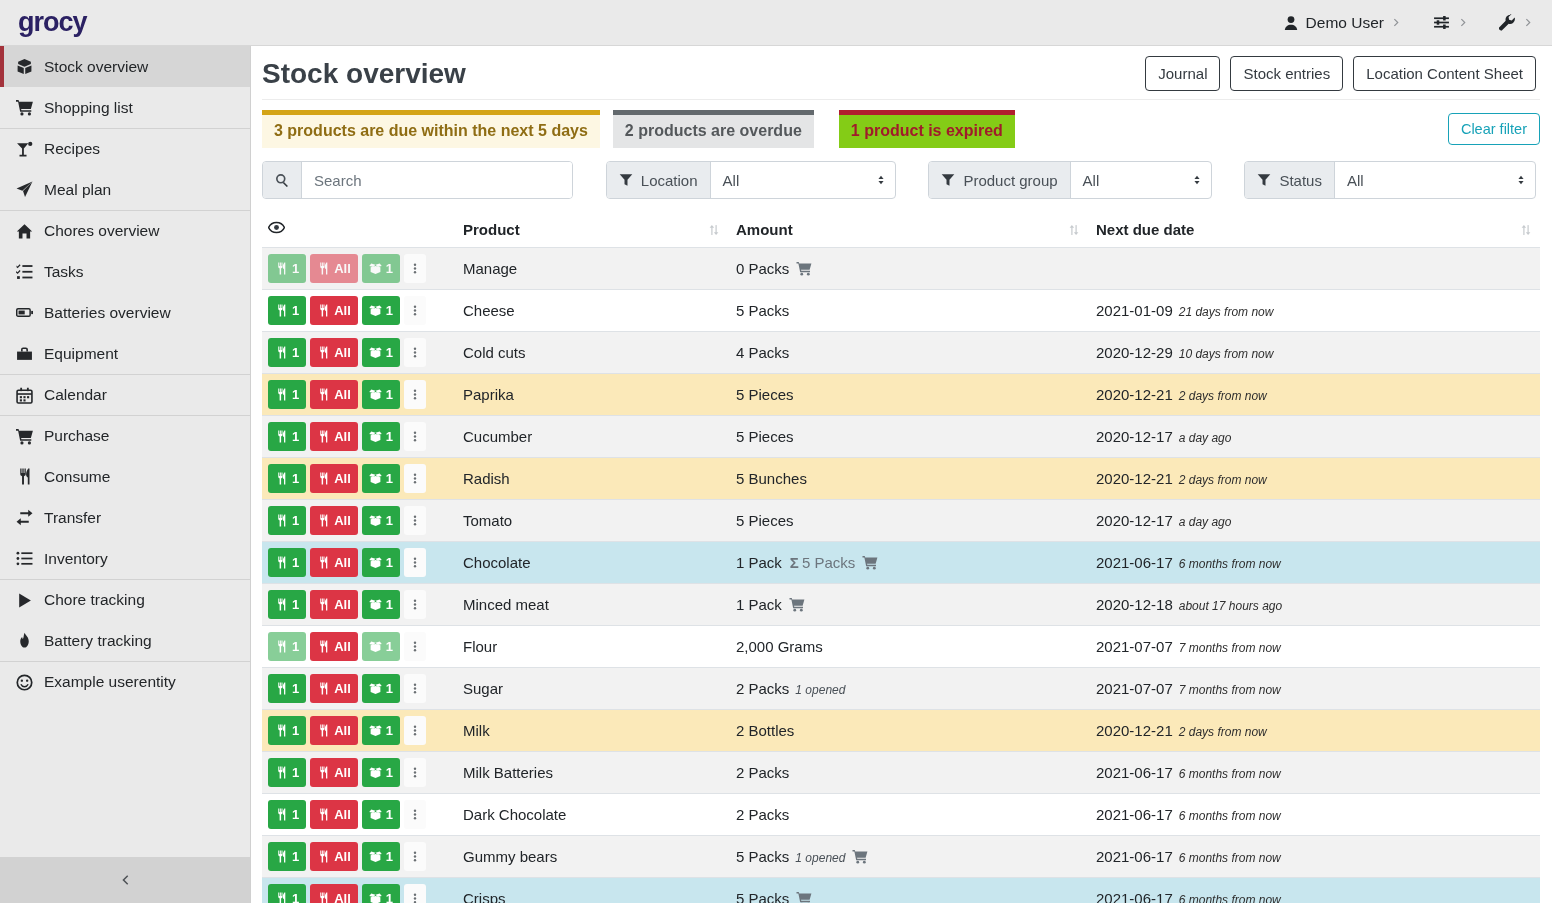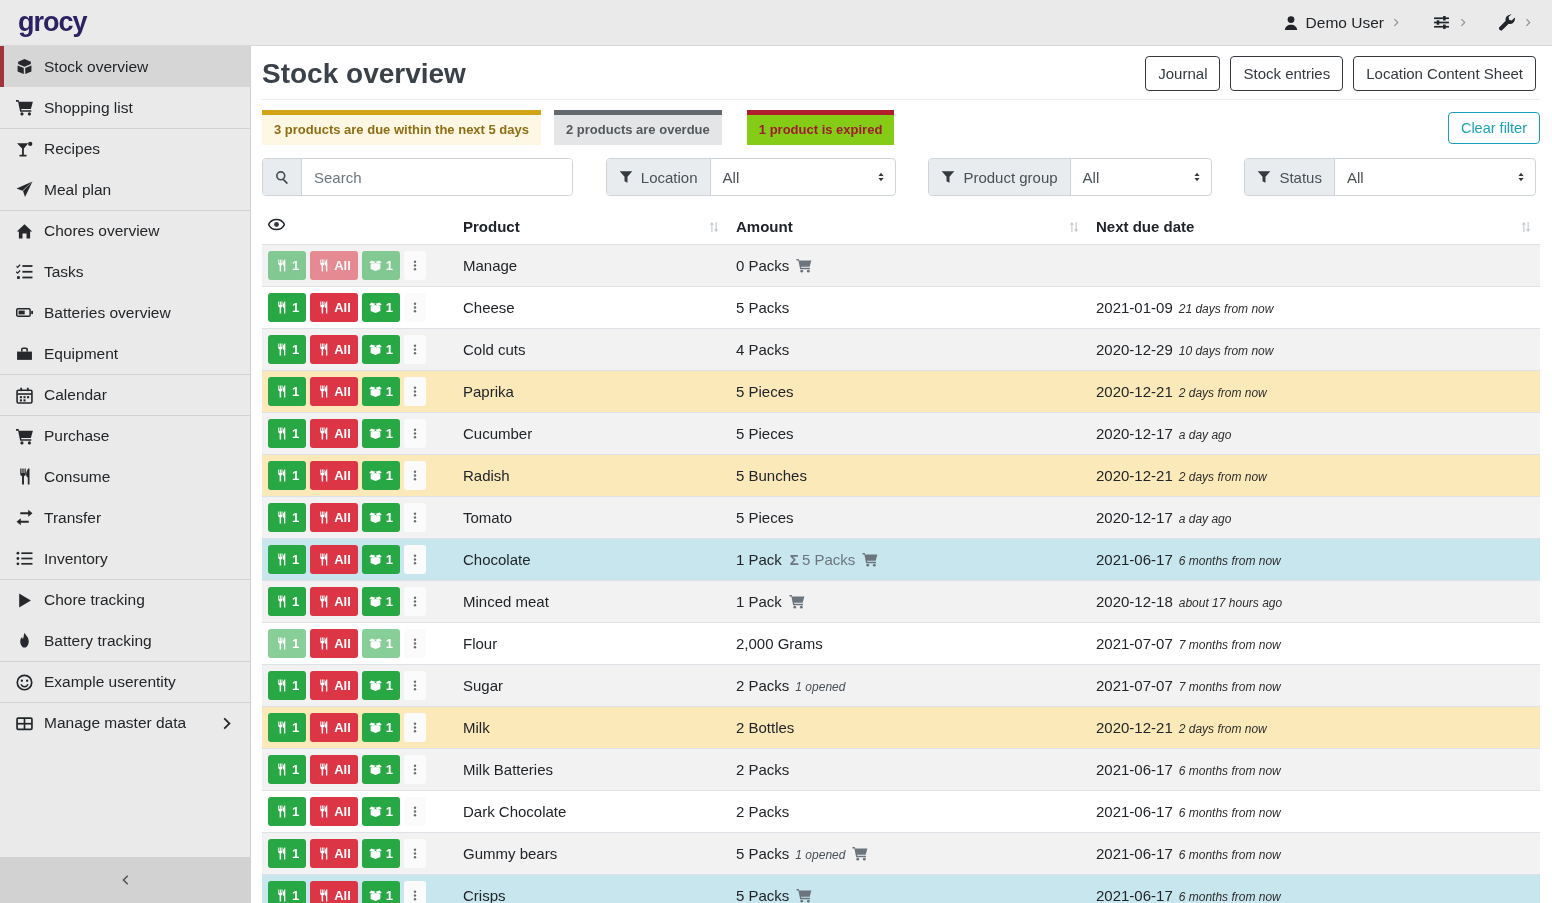--- a/index.html
+++ b/index.html
@@ -22,21 +22,21 @@
   .collapse-bar svg{width:14px;height:14px;fill:#4e5256;}
   
   .main{background:#fff;box-sizing:border-box;padding:8px 12px 0 11px;overflow:hidden;}
   .title-row{display:flex;align-items:center;border-bottom:1px solid #ececec;padding:2px 4px 8px 0;}
   .page-title{font-size:28px;font-weight:700;color:#3a4148;}
   .page-subtitle{font-size:23px;font-weight:400;color:#6d767e;margin-left:10px;}
   .title-actions{margin-left:auto;display:flex;gap:10px;}
   .btn-outline-dark{background:#fff;border:1px solid #343a40;color:#343a40;font-size:15px;border-radius:4px;padding:8px 12px;cursor:pointer;font-family:inherit;}
   
   .alerts{display:flex;align-items:center;gap:13px;margin-top:10px;padding-right:0;}
-  .alert{border-top:5px solid;padding:7px 12px 8px;font-size:13px;font-weight:700;cursor:pointer;}
+  .alert{border-top:5px solid;padding:7px 12px 8px;font-size:16px;font-weight:700;cursor:pointer;}
   .a-due{border-color:#d4a417;background:#fdf7e3;color:#8f6d14;}
   .a-over{border-color:#63696d;background:#e4e5e6;color:#54585b;}
   .a-exp{border-color:#b01e2e;background:#84cc16;color:#a01b2b;margin-left:12px;}
   .a-min{border-color:#4760aa;background:#dee4f3;color:#2f3e9e;}
   .btn-clear{margin-left:auto;background:#fff;border:1px solid #17a2b8;color:#17a2b8;font-size:14.5px;border-radius:4px;padding:7px 12px;cursor:pointer;font-family:inherit;}
   
   .filters{display:flex;justify-content:space-between;margin-top:13px;padding-right:4px;}
   .igroup{display:flex;height:38px;border:1px solid #ced4da;border-radius:4px;background:#fff;box-sizing:border-box;align-items:stretch;}
   .gpre{display:flex;align-items:center;gap:8px;background:#e9ecef;border-right:1px solid #ced4da;padding:0 12px;color:#495057;font-size:15px;border-radius:3px 0 0 3px;}
   .gpre svg{width:14px;height:14px;fill:#343a40;}
@@ -335,29 +335,20 @@
           <use href="#i-fire"></use>
         </svg>
         <span>Battery tracking</span>
       </div>
     <div class="side-item group-start">
         <svg>
           <use href="#i-smiley"></use>
         </svg>
         <span>Example userentity</span>
       </div>
-    <div class="side-item group-start">
-        <svg>
-          <use href="#i-table"></use>
-        </svg>
-        <span>Manage master data</span>
-        <svg class="side-sub">
-          <use href="#i-chev-right"></use>
-        </svg>
-      </div>
     <div class="collapse-bar">
         <svg>
           <use href="#i-chev-left"></use>
         </svg>
       </div>
   </div>
 
   <div class="main">
 
     <div class="title-row">

